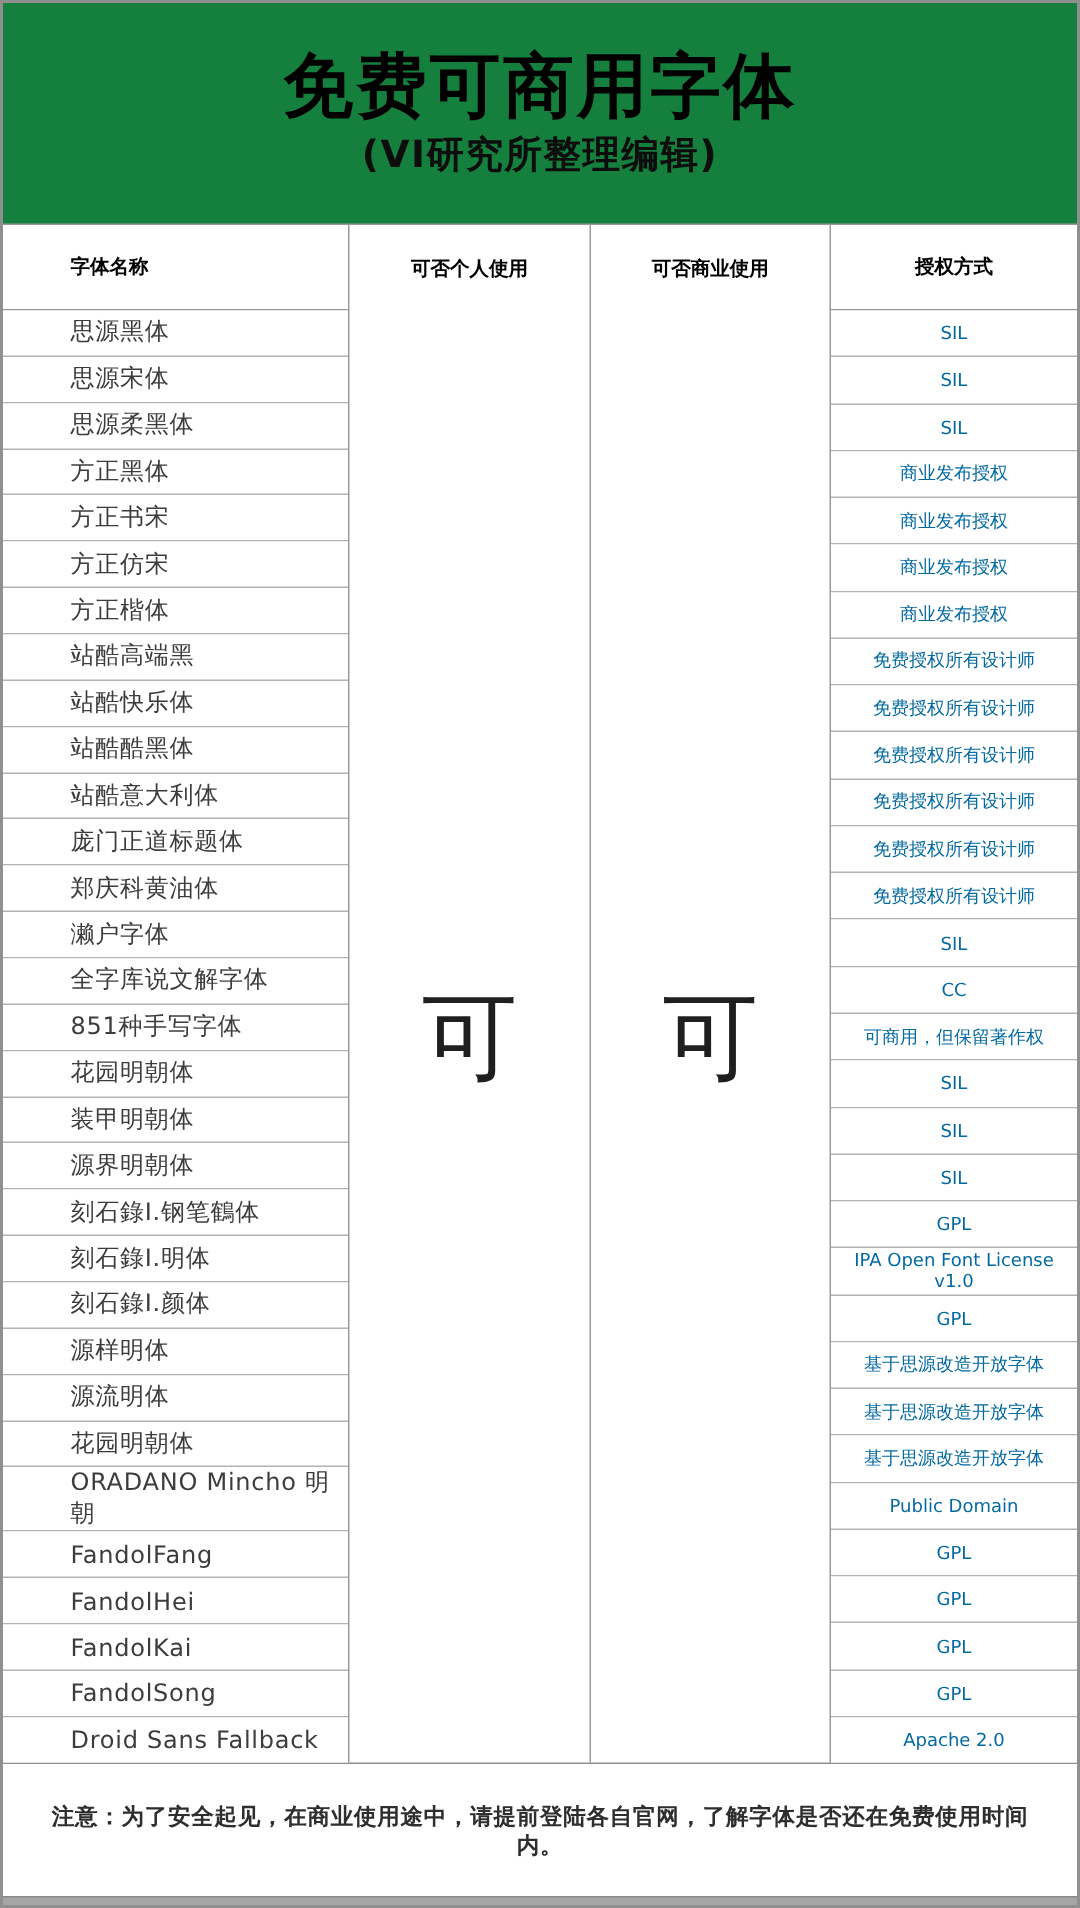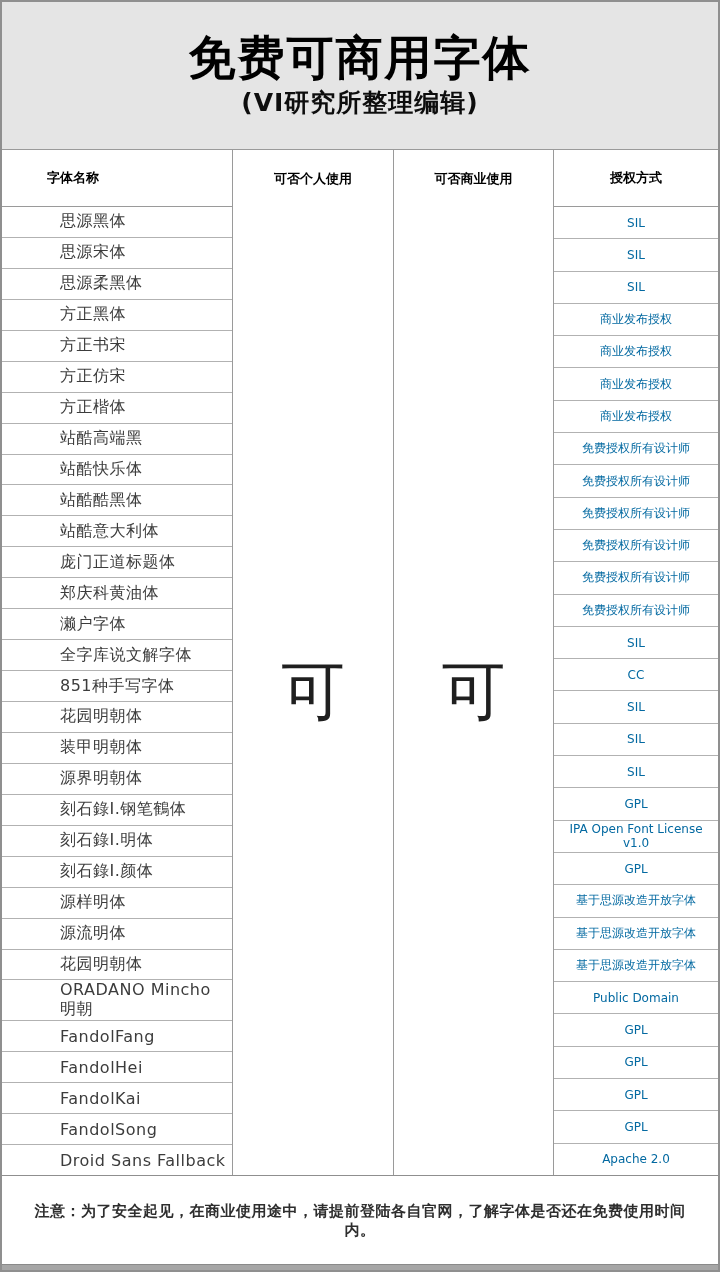--- a/index.html
+++ b/index.html
@@ -18,21 +18,21 @@
   }
   
   .title-block {
     height: 148px;
     border-bottom: 1px solid #9a9a9a;
     display: flex;
     flex-direction: column;
     align-items: center;
     justify-content: center;
     gap: 8px;
-    background: #e5e5e5;
+    background: #15803d;
   }
   .title-block h1 {
     font-size: 47px;
     font-weight: 800;
     color: #000000;
     letter-spacing: 2px;
     line-height: 1;
   }
   .subtitle {
     font-size: 25px;
@@ -70,21 +70,21 @@
   .rows { flex: 1; display: flex; flex-direction: column; }
   .cell {
     flex: 1;
     display: flex;
     align-items: center;
     border-bottom: 1px solid #b2b2b2;
     background: #ffffff;
   }
   .cell:last-child { border-bottom: none; }
   .name-cell {
-    padding-left: 58px;
+    padding-left: 45px;
     font-size: 16px;
     color: #3c3c3c;
     letter-spacing: 0.5px;
   }
   .license-cell {
     justify-content: center;
     text-align: center;
     font-size: 12px;
     color: #0369a1;
     padding: 0 4px;
@@ -189,20 +189,21 @@
           <div class="cell license-cell">商业发布授权</div>
           <div class="cell license-cell">商业发布授权</div>
           <div class="cell license-cell">免费授权所有设计师</div>
           <div class="cell license-cell">免费授权所有设计师</div>
           <div class="cell license-cell">免费授权所有设计师</div>
           <div class="cell license-cell">免费授权所有设计师</div>
           <div class="cell license-cell">免费授权所有设计师</div>
           <div class="cell license-cell">免费授权所有设计师</div>
           <div class="cell license-cell">SIL</div>
           <div class="cell license-cell">CC</div>
+          <div class="cell license-cell">可商用，但保留著作权</div>
           <div class="cell license-cell">SIL</div>
           <div class="cell license-cell">SIL</div>
           <div class="cell license-cell">SIL</div>
           <div class="cell license-cell">GPL</div>
           <div class="cell license-cell">IPA Open Font License v1.0</div>
           <div class="cell license-cell">GPL</div>
           <div class="cell license-cell">基于思源改造开放字体</div>
           <div class="cell license-cell">基于思源改造开放字体</div>
           <div class="cell license-cell">基于思源改造开放字体</div>
           <div class="cell license-cell">Public Domain</div>

